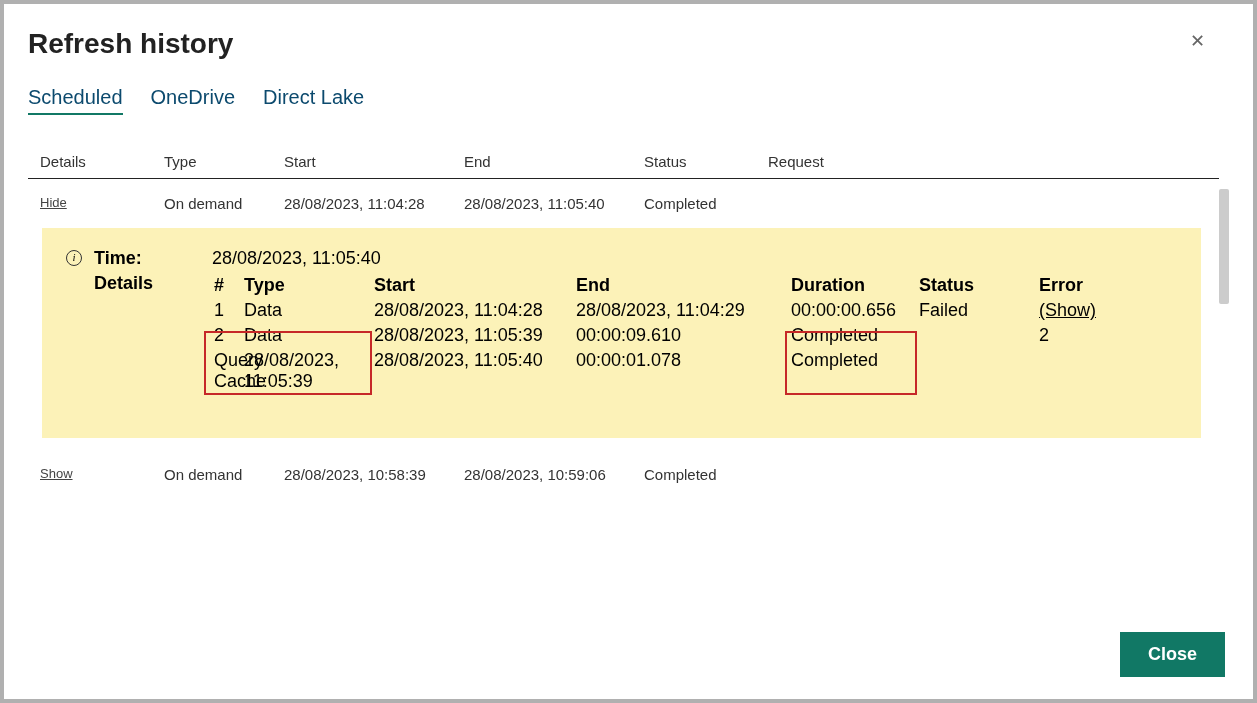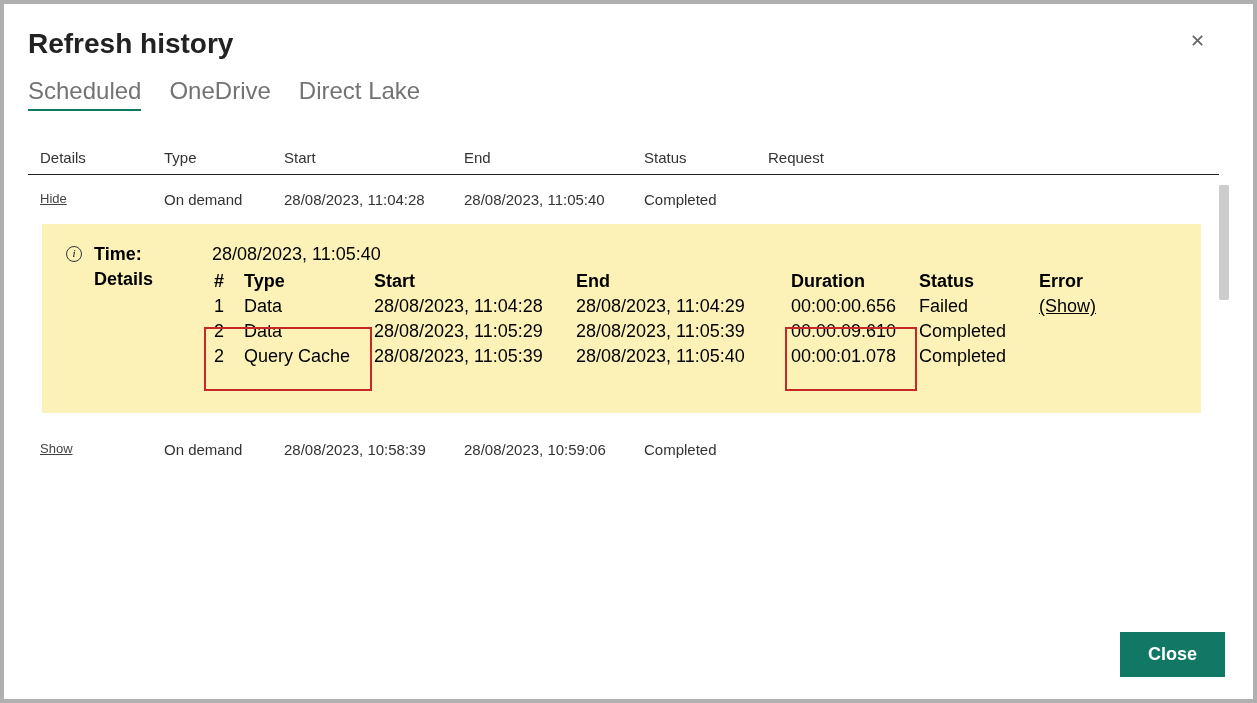--- a/index.html
+++ b/index.html
@@ -23,30 +23,30 @@
       right: 48px;
       cursor: pointer;
       color: #666;
       font-size: 18px;
       line-height: 1;
     }
     .title {
       font-size: 28px;
       font-weight: 600;
       color: #222;
-      margin-bottom: 17px;
+      margin-bottom: 26px;
     }
     .tabs {
       display: flex;
       gap: 28px;
       margin-bottom: 38px;
     }
     .tab {
-      font-size: 24px;
-      color: #737373;
+      font-size: 20px;
+      color: #0c4a6e;
       cursor: pointer;
       padding-bottom: 4px;
     }
     .tab.active {
       border-bottom: 2px solid #117865;
       font-weight: 400;
     }
     .grid-head {
       display: grid;
       grid-template-columns: 124px 120px 180px 180px 124px 1fr 18px;
@@ -197,21 +197,20 @@
             <span>1</span>
             <span>Data</span>
             <span>28/08/2023, 11:04:28</span>
             <span>28/08/2023, 11:04:29</span>
             <span>00:00:00.656</span>
             <span>Failed</span>
             <span class="show-link">(Show)</span>
 
             <span>2</span>
             <span>Data</span>
-            <span>28/08/2023, 11:05:29</span>
             <span>28/08/2023, 11:05:39</span>
             <span>00:00:09.610</span>
             <span>Completed</span>
             <span></span>
 
             <span>2</span>
             <span>Query Cache</span>
             <span>28/08/2023, 11:05:39</span>
             <span>28/08/2023, 11:05:40</span>
             <span>00:00:01.078</span>

